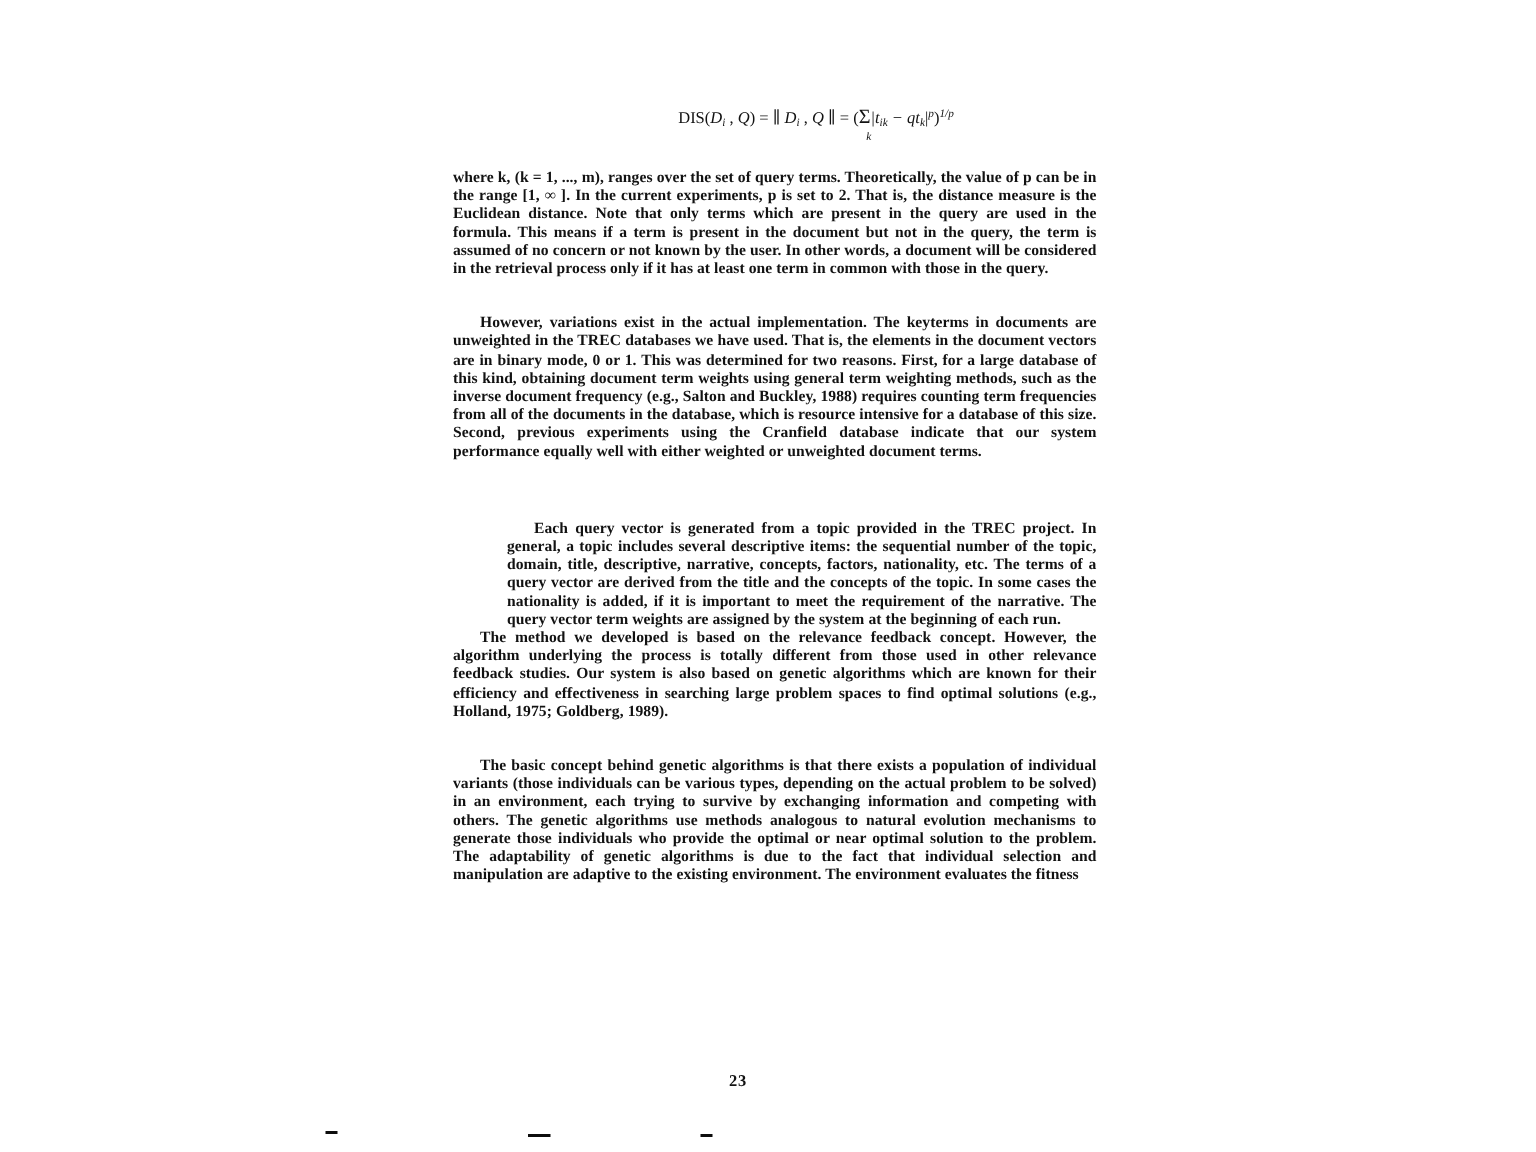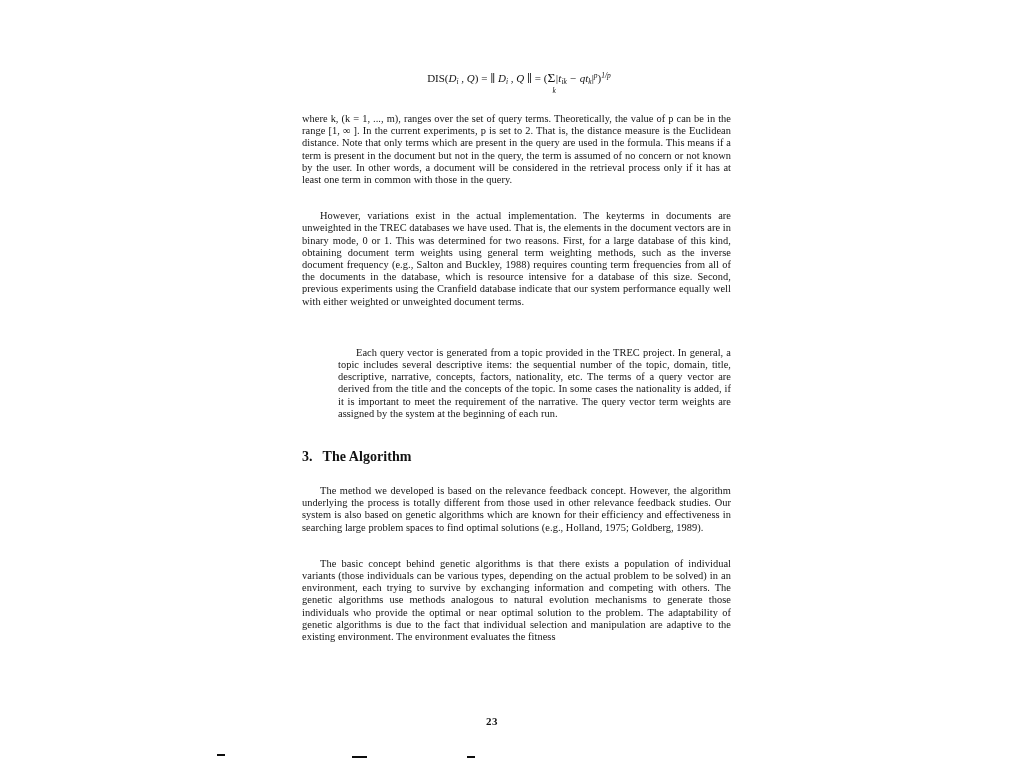--- a/index.html
+++ b/index.html
@@ -18,21 +18,21 @@
     font-family: "Liberation Serif", "DejaVu Serif", serif;
     color: #1a1a1a;
   }
   .scan {
     filter: blur(0.2px) contrast(1.08);
   }
   
   .formula {
     position: absolute;
     top: 69px;
-    left: 519px;
+    left: 544px;
     transform: translateX(-50%);
     white-space: nowrap;
     font-size: 11px;
     line-height: 13px;
   }
   .fi { font-style: italic; }
   .fs { font-size: 7.5px; }
   sub.fs { vertical-align: -2px; }
   sup.fs { vertical-align: 4px; }
   .sigma-wrap { position: relative; display: inline-block; }
@@ -48,21 +48,21 @@
   .text-column {
     position: absolute;
     left: 302px;
     top: 113px;
     width: 429px;
     font-size: 10.4px;
     line-height: 12.2px;
     text-align: justify;
     letter-spacing: 0.05px;
   }
-  .para { margin: 0; }
+  .para { margin: 0; font-weight: bold; }
   .indent { text-indent: 18px; }
   .para-1 { margin-bottom: 24px; }
   .para-2 { margin-bottom: 39px; }
   .para-3 { margin-bottom: 0; margin-left: 36px; }
   .para-4 { margin-bottom: 24px; }
   .para-5 { margin-bottom: 0; }
   .section-heading {
     margin: 29px 0 20px 0;
     font-size: 14px;
     line-height: 16px;
@@ -95,21 +95,20 @@
 <div class="page">
 
   <div class="formula scan">
     <span>DIS(</span><span class="fi">D</span><sub class="fi fs">i</sub><span> , </span><span class="fi">Q</span><span>) = ∥ </span><span class="fi">D</span><sub class="fi fs">i</sub><span> , </span><span class="fi">Q</span><span> ∥ = (</span><span class="sigma-wrap"><span class="sigma">Σ</span><span class="sigma-sub">k</span></span><span class="fi">|t</span><sub class="fi fs">ik</sub><span class="fi"> − qt</span><sub class="fi fs">k</sub><span>|</span><sup class="fi fs">p</sup><span>)</span><sup class="fi fs">1/p</sup>
   </div>
 
   <div class="text-column scan">
     <p class="para para-1">where k, (k = 1, ..., m), ranges over the set of query terms.  Theoretically, the value of p can be in the range [1, ∞ ].  In the current experiments, p is set to 2.  That is, the distance measure is the Euclidean distance.  Note that only terms which are present in the query are used in the formula.  This means if a term is present in the document but not in the query, the term is assumed of no concern or not known by the user.  In other words, a document will be considered in the retrieval process only if it has at least one term in common with those in the query.</p>
     <p class="para indent para-2">However, variations exist in the actual implementation.  The keyterms in documents are unweighted in the TREC databases we have used.  That is, the elements in the document vectors are in binary mode, 0 or 1.  This was determined for two reasons.  First, for a large database of this kind, obtaining document term weights using general term weighting methods, such as the inverse document frequency (e.g., Salton and Buckley, 1988) requires counting  term frequencies from all of the documents in the database, which is resource intensive for a database of this size.  Second, previous experiments using the Cranfield database indicate that our system performance equally well with either weighted or unweighted document terms.</p>
     <p class="para indent para-3">Each query vector is generated from a topic provided in the TREC project.  In general, a topic includes several descriptive items: the sequential number of the topic, domain, title, descriptive, narrative, concepts, factors, nationality, etc.  The terms of a query vector are derived from the title and the concepts of the topic.  In some cases the nationality is added, if it is important to meet the requirement of the narrative.  The query vector term weights are assigned by the system at the beginning of each run.</p>
-    <h2 class="section-heading"><span class="h-num">3.</span><span class="h-title">The Algorithm</span></h2>
     <p class="para indent para-4">The method we developed is based on the relevance feedback concept.  However, the algorithm underlying the process is totally different from those used in other relevance feedback studies.  Our system is also based on genetic algorithms which are known for their efficiency and effectiveness in searching large problem spaces to find optimal solutions  (e.g., Holland, 1975; Goldberg, 1989).</p>
     <p class="para indent para-5">The basic concept behind genetic algorithms is that there exists a population of individual variants (those individuals can be various types, depending on the actual problem to be solved) in an environment, each trying to survive by exchanging information and competing with others.  The genetic algorithms use methods analogous to natural evolution mechanisms to generate those individuals who provide the optimal or near optimal solution to the problem.  The adaptability of genetic algorithms is due to the fact that individual selection and manipulation are adaptive to the existing environment.  The environment evaluates the fitness</p>
   </div>
 
   <div class="page-number scan">23</div>
   <div class="scan-mark mark-1"></div>
   <div class="scan-mark mark-2"></div>
   <div class="scan-mark mark-3"></div>
 
 </div>

